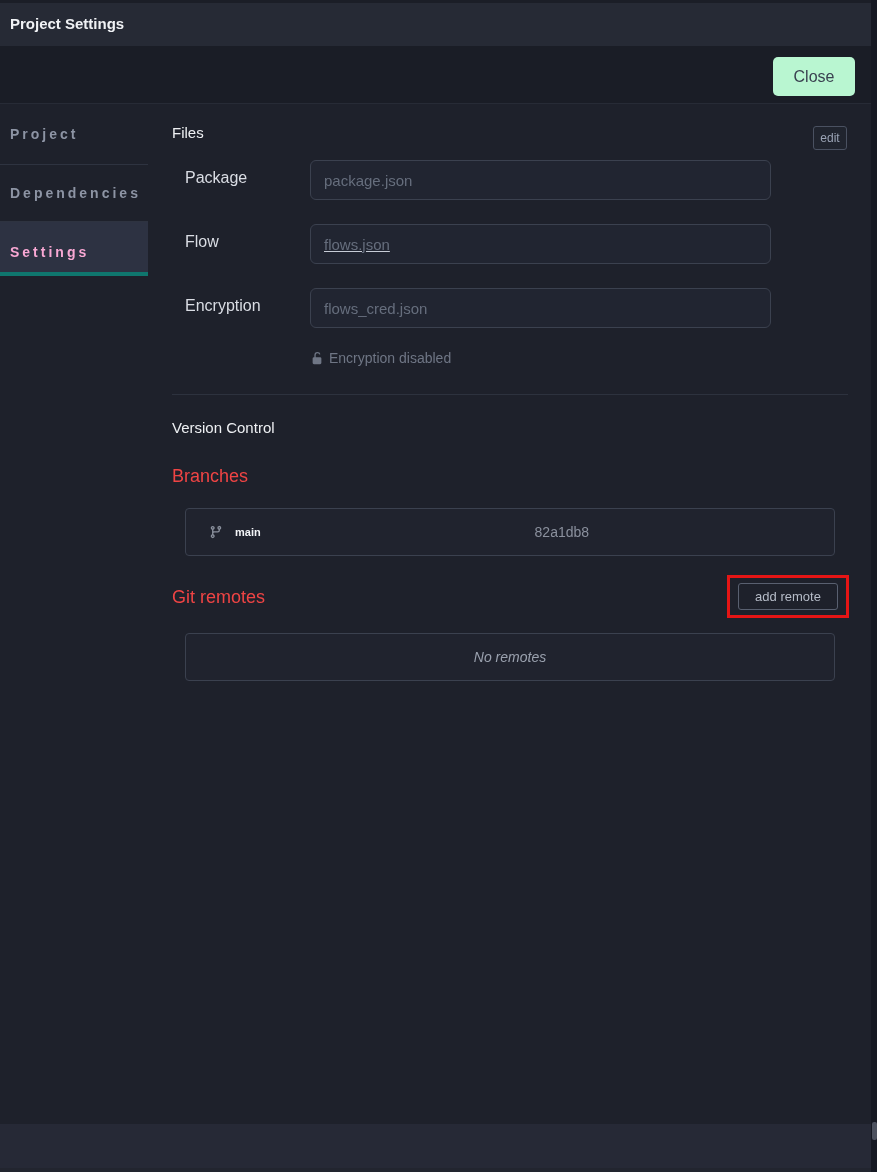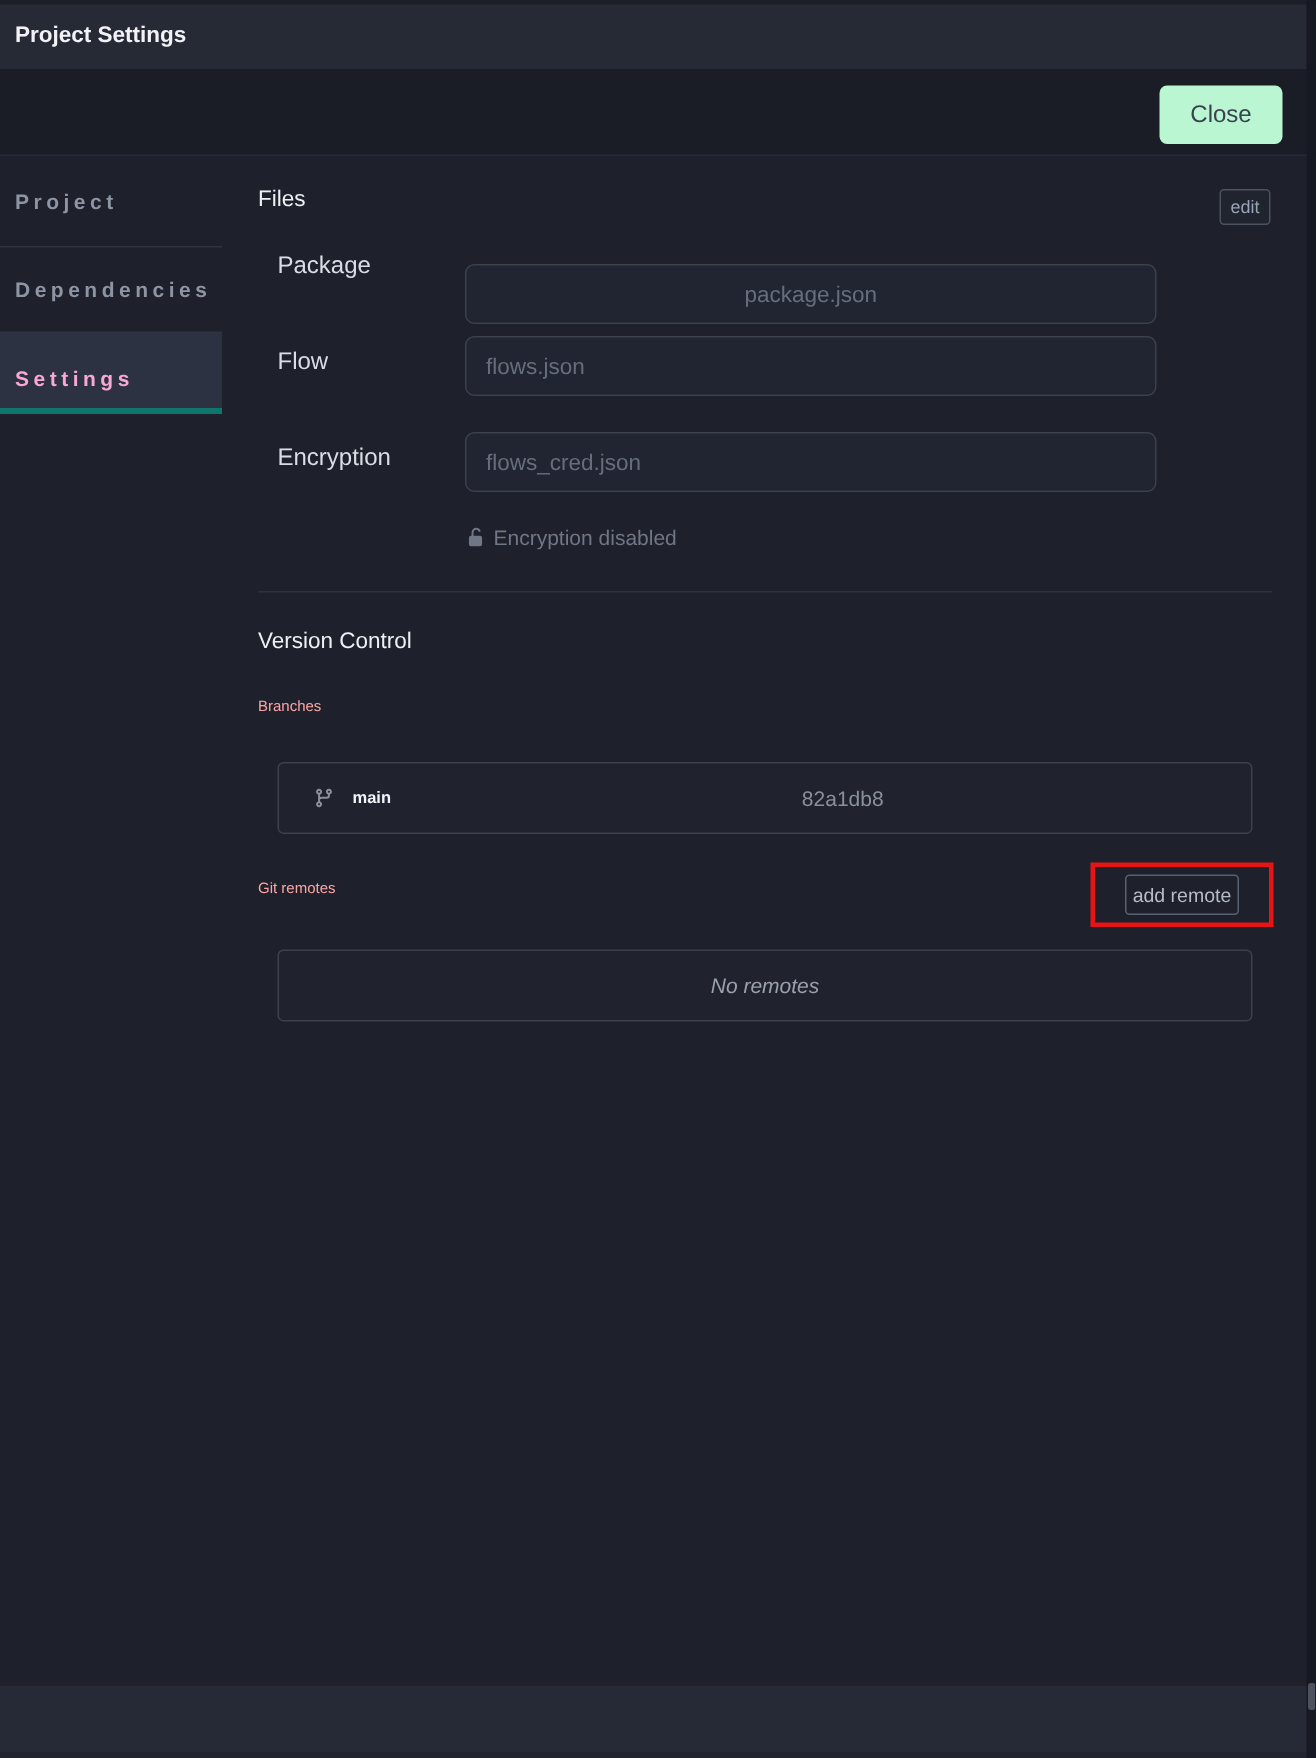--- a/index.html
+++ b/index.html
@@ -37,21 +37,21 @@
     height:57px; line-height:57px; padding-left:10px;
     color:#8d94a4; font-size:14px; font-weight:bold; letter-spacing:3px;
     border-bottom:1px solid #2e3340; white-space:nowrap; overflow:hidden;
     cursor:pointer;
   }
   .tab.active { background:#2d3242; color:#f9a8d4; border-bottom:4px solid #0f766e; height:54px; line-height:61px; }
   .tab:nth-child(1){ height:61px; line-height:61px; }
 
   
   .section-title { position:absolute; font-size:15px; color:#eef0f3; }
-  .sub-title { position:absolute; font-size:10px; color:#fca5a5; }
+  .sub-title { position:absolute; font-size:18px; color:#ef4444; }
 
   .edit-btn {
     position:absolute; left:813px; top:126px; width:34px; height:24px;
     background:#20242e; border:1px solid #4a5161; border-radius:3px;
     color:#9aa3b5; font-size:12px; cursor:pointer;
     font-family:"Liberation Sans", sans-serif;
   }
 
   .field-label { position:absolute; left:185px; font-size:16px; color:#dadde4; }
   .field-input {
@@ -81,21 +81,21 @@
     position:absolute; left:58%; transform:translateX(-50%);
     color:#8a909d; font-size:14px;
   }
 
   .annotation-red {
     position:absolute; left:727px; top:575px; width:122px; height:43px;
     border:3px solid #e51515;
     display:flex; align-items:center; justify-content:center;
   }
   .add-remote-btn {
-    width:76px; height:27px;
+    width:100px; height:27px;
     background:#1e212b; border:1px solid #596070; border-radius:3px;
     color:#b6bcc8; font-size:13px; cursor:pointer;
     font-family:"Liberation Sans", sans-serif;
   }
 
   .no-remotes-box {
     position:absolute; left:185px; top:633px; width:650px; height:48px;
     border:1px solid #3b414f; border-radius:4px; background:#20232e;
     display:flex; align-items:center; justify-content:center;
   }
@@ -125,24 +125,24 @@
   <div class="sidebar">
     <div class="tab">Project</div>
     <div class="tab">Dependencies</div>
     <div class="tab active">Settings</div>
   </div>
 
   <div class="section-title" style="left:172px; top:124px;">Files</div>
   <button class="edit-btn">edit</button>
 
   <div class="field-label" style="top:169px;">Package</div>
-  <input class="field-input" style="top: 176px; text-align: center;" placeholder="package.json">
+  <input class="field-input" style="top: 160px;" placeholder="package.json">
 
   <div class="field-label" style="top:233px;">Flow</div>
-  <input class="field-input" style="top: 224px;" placeholder="flows.json">
+  <input class="field-input" style="top: 224px; text-decoration: underline;" placeholder="flows.json">
 
   <div class="field-label" style="top:297px;">Encryption</div>
   <input class="field-input" style="top: 288px;" placeholder="flows_cred.json">
 
   <div class="encryption">
     <span style="display:flex;">
       <svg width="14" height="14" viewBox="0 0 16 16" fill="#6f7685">
         <path d="M8.5 1a3.5 3.5 0 0 1 3.43 2.8l-1.47.3A2 2 0 0 0 6.5 4.5V7h5a1.5 1.5 0 0 1 1.5 1.5v5A1.5 1.5 0 0 1 11.5 15h-7A1.5 1.5 0 0 1 3 13.5v-5A1.5 1.5 0 0 1 4.5 7H5V4.5A3.5 3.5 0 0 1 8.5 1Z"></path>
       </svg>
     </span>

